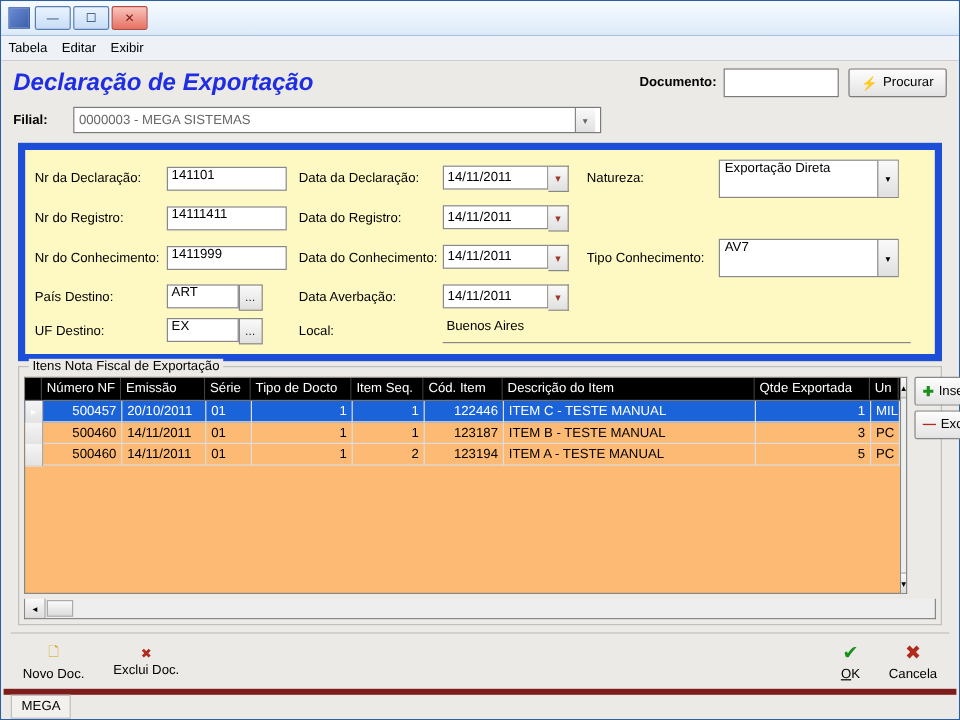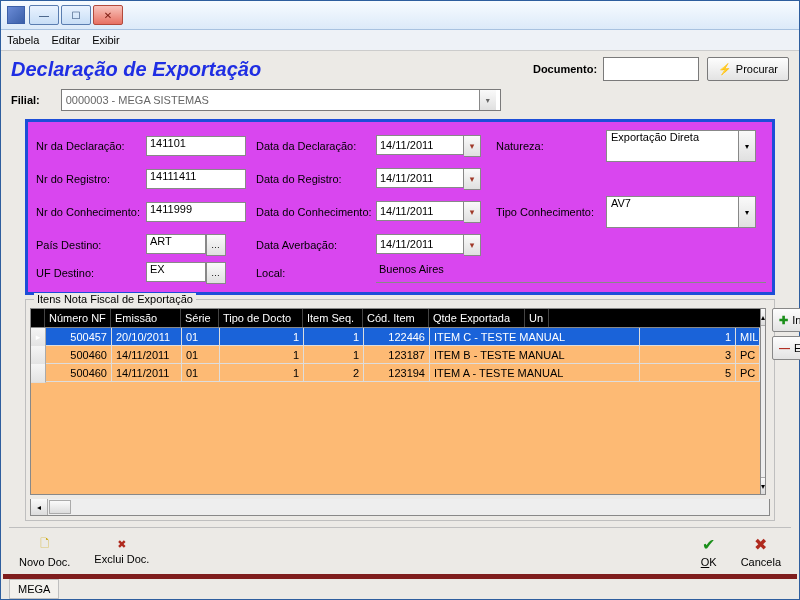--- a/index.html
+++ b/index.html
@@ -15,30 +15,30 @@
 .mkey{text-decoration:underline}
 .client{flex:1;background:#eceae6;display:flex;flex-direction:column;padding:0 2px}
 .header-row{display:flex;align-items:center;padding:6px 8px}
 .page-title{color:#1f2ee3;font-size:20px;font-weight:bold;font-style:italic;flex:1}
 .doclabel{font-weight:bold;margin-right:6px}
 .doc-input{width:90px;height:20px;border:1px solid #7a7a7a;background:#fff}
 .btn{height:22px;padding:0 10px;border:1px solid #7a7a7a;background:linear-gradient(#fdfdfd,#e3e3e3);border-radius:2px;display:inline-flex;align-items:center;gap:4px;cursor:pointer}
 .filial-row{display:flex;align-items:center;padding:2px 8px 6px;gap:21px}
 .filial-row label{font-weight:bold}
 .filial-input{flex:0 0 430px;height:20px;border:1px solid #7a7a7a;background:#fff;padding:0 4px;color:#666;display:flex;align-items:center;justify-content:space-between}
-.panel{border:3px solid #1d4ed8;margin:2px 22px;background:#d946ef;padding:8px}
+.panel{border:6px solid #1d4ed8;margin:2px 12px;background:#fef9c3;padding:8px}
 .form-grid{display:grid;grid-template-columns:110px 110px 120px 120px 110px 160px;row-gap:6px;align-items:center}
 .tinput{height:20px;border:1px solid #888;background:#fff;padding:0 3px;box-sizing:border-box;display:flex;align-items:flex-start}
 .tinput.narrow{width:100px}
 .dateinput{width:88px;height:20px;border:1px solid #888;background:#fff;padding:0 3px;box-sizing:border-box;display:inline-flex;align-items:center}
 .datebtn{width:16px;height:20px;border:1px solid #888;border-left:none;background:linear-gradient(#fafafa,#e0e0e0);display:inline-flex;align-items:center;justify-content:center;font-size:9px;color:#a03a2a;vertical-align:top}
 .combo{height:32px;border:1px solid #888;background:#fff;display:flex;align-items:flex-start;justify-content:space-between;padding-left:4px;box-sizing:border-box}
 .combo .arrow,.drop-arrow{width:16px;height:100%;border-left:1px solid #888;background:linear-gradient(#fafafa,#e0e0e0);display:flex;align-items:center;justify-content:center;font-size:8px}
 .lookup-btn{width:18px;height:20px;border:1px solid #888;background:linear-gradient(#fafafa,#e0e0e0);display:inline-flex;align-items:center;justify-content:center;font-size:9px;letter-spacing:1px}
-.group{border:1px solid #bfbfbf;margin:2px 22px;background:#eceae6;position:relative;flex:1;display:flex;flex-direction:column}
+.group{border:1px solid #bfbfbf;margin:2px 12px;background:#eceae6;position:relative;flex:1;display:flex;flex-direction:column}
 .group-label{position:absolute;top:-7px;left:8px;background:#eceae6;padding:0 3px;font-size:11px}
 .grid-wrap{display:flex;flex:1;margin:8px 4px 4px}
 .grid{flex:1;border:1px solid #888;background:#fdba74;display:flex;flex-direction:column}
 .grid-head{display:flex;background:linear-gradient(#f5f5f5,#dedede);border-bottom:1px solid #888}
 .gh{border-right:1px solid #aaa;padding:3px 4px;font-weight:normal;box-sizing:border-box;overflow:hidden;white-space:nowrap;color:#000;background:linear-gradient(#4a4a4a10,#0000)}
 .grid-head .gh{background:linear-gradient(#f7f7f7,#e0e0e0);color:#000}
 .grid-head{background:#000}
 .grid-head .gh{background:#000;color:#fff;border-right:1px solid #444}
 .grid-body{flex:1;overflow:hidden;position:relative}
 .grow{display:flex;height:18px;align-items:center}
@@ -169,20 +169,21 @@
         <div style="flex:1;display:flex;flex-direction:column">
           <div class="grid">
             <div class="grid-head">
               <div class="gh" style="width:14px"></div>
               <div class="gh c-nf">Número NF</div>
               <div class="gh c-em">Emissão</div>
               <div class="gh c-se">Série</div>
               <div class="gh c-td">Tipo de Docto</div>
               <div class="gh c-is">Item Seq.</div>
               <div class="gh c-ci">Cód. Item</div>
+              <div class="gh c-de">Descrição do Item</div>
               <div class="gh c-qe">Qtde Exportada</div>
               <div class="gh c-un">Un</div>
             </div>
             <div class="grid-body" id="grid-body">
                 <div class="grow sel">
                   <div class="rowind">▸</div>
                   <div class="gc c-nf num">500457</div>
                   <div class="gc c-em">20/10/2011</div>
                   <div class="gc c-se">01</div>
                   <div class="gc c-td num">1</div>

